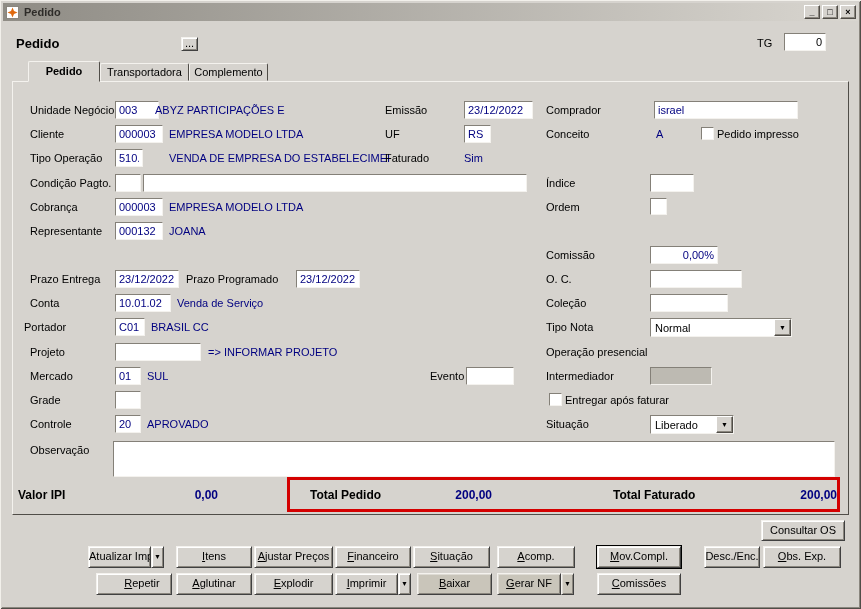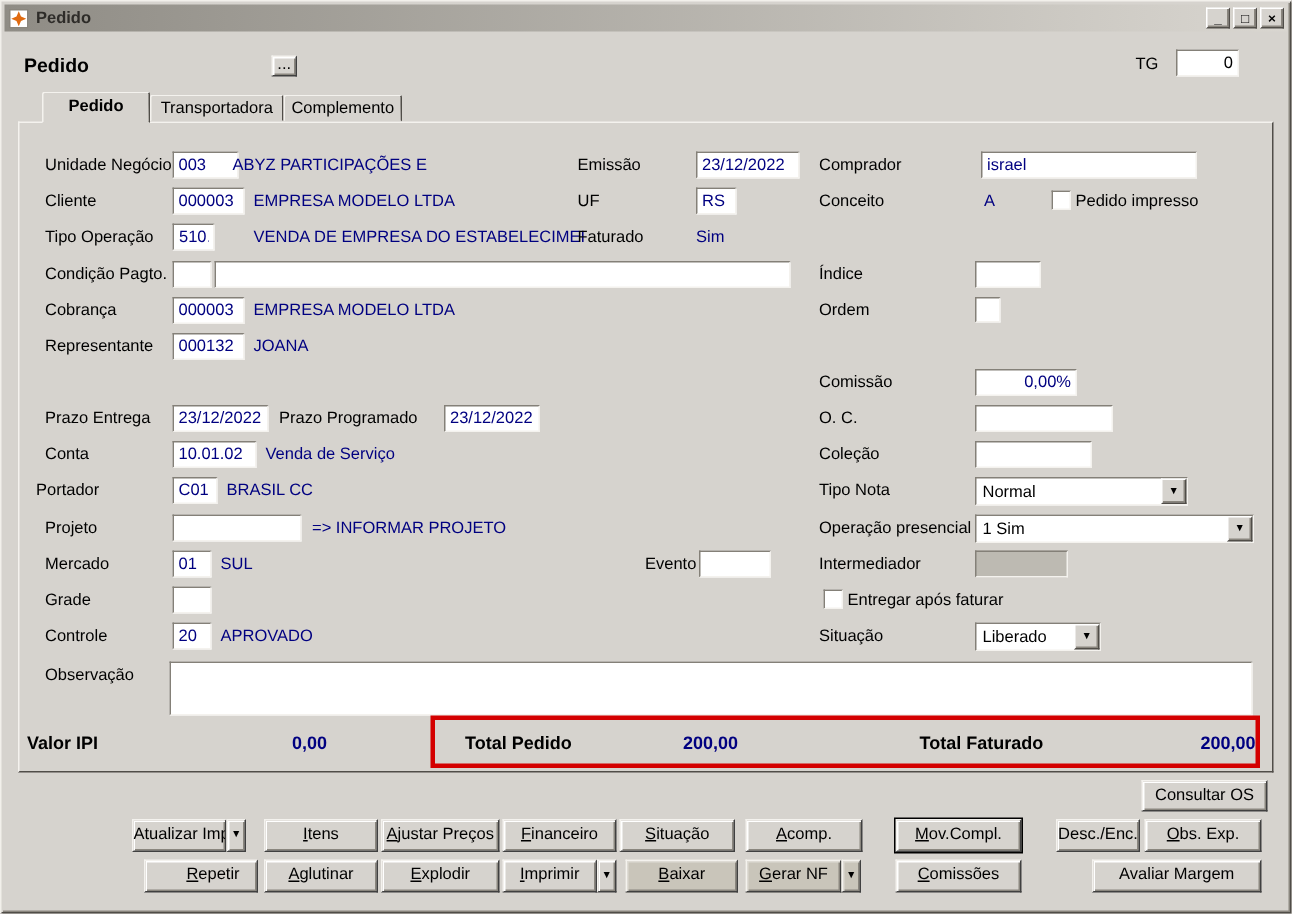--- a/index.html
+++ b/index.html
@@ -136,24 +136,20 @@
   <div class="lbl" style="left:546px;top:321px;">Tipo Nota</div>
   <div class="dd" style="left:650px;top:318px;width:142px;">
     <span class="val">Normal</span>
     <span class="arrow">▼</span>
   </div>
 
   <div class="lbl" style="left:30px;top:346px;">Projeto</div>
   <input class="fld" style="left: 115px; top: 343px; width: 86px;" value="">
   <div class="desc" style="left:208px;top:346px;">=&gt; INFORMAR PROJETO</div>
   <div class="lbl" style="left:546px;top:346px;">Operação presencial</div>
-  <div class="dd" style="left:650px;top:343px;width:186px;">
-    <span class="val">1 Sim</span>
-    <span class="arrow">▼</span>
-  </div>
 
   <div class="lbl" style="left:30px;top:370px;">Mercado</div>
   <input class="fld" style="left: 115px; top: 367px; width: 26px;" value="01">
   <div class="desc" style="left:147px;top:370px;">SUL</div>
   <div class="lbl" style="left:430px;top:370px;">Evento</div>
   <input class="fld" style="left: 466px; top: 367px; width: 48px;" value="">
   <div class="lbl" style="left:546px;top:370px;">Intermediador</div>
   <div class="fld dis" style="left:650px;top:367px;width:62px;"></div>
 
   <div class="lbl" style="left:30px;top:394px;">Grade</div>
@@ -196,15 +192,14 @@
 
   <div class="btn mn" style="left:96px;top:573px;width:76px;padding-left:16px;">Repetir</div>
   <div class="btn mn" style="left:176px;top:573px;width:76px;">Aglutinar</div>
   <div class="btn mn" style="left:254px;top:573px;width:79px;">Explodir</div>
   <div class="btn mn" style="left:335px;top:573px;width:63px;">Imprimir</div>
   <div class="btn arrbtn" style="left:398px;top:573px;width:13px;">▼</div>
   <div class="btn mn dark" style="left:417px;top:573px;width:75px;">Baixar</div>
   <div class="btn mn dark" style="left:497px;top:573px;width:64px;">Gerar NF</div>
   <div class="btn arrbtn dark" style="left:561px;top:573px;width:13px;">▼</div>
   <div class="btn mn" style="left:597px;top:573px;width:84px;">Comissões</div>
-  <div class="btn" style="left:728px;top:573px;width:113px;">Avaliar Margem</div>
 
 </div>
 
 </body></html>

